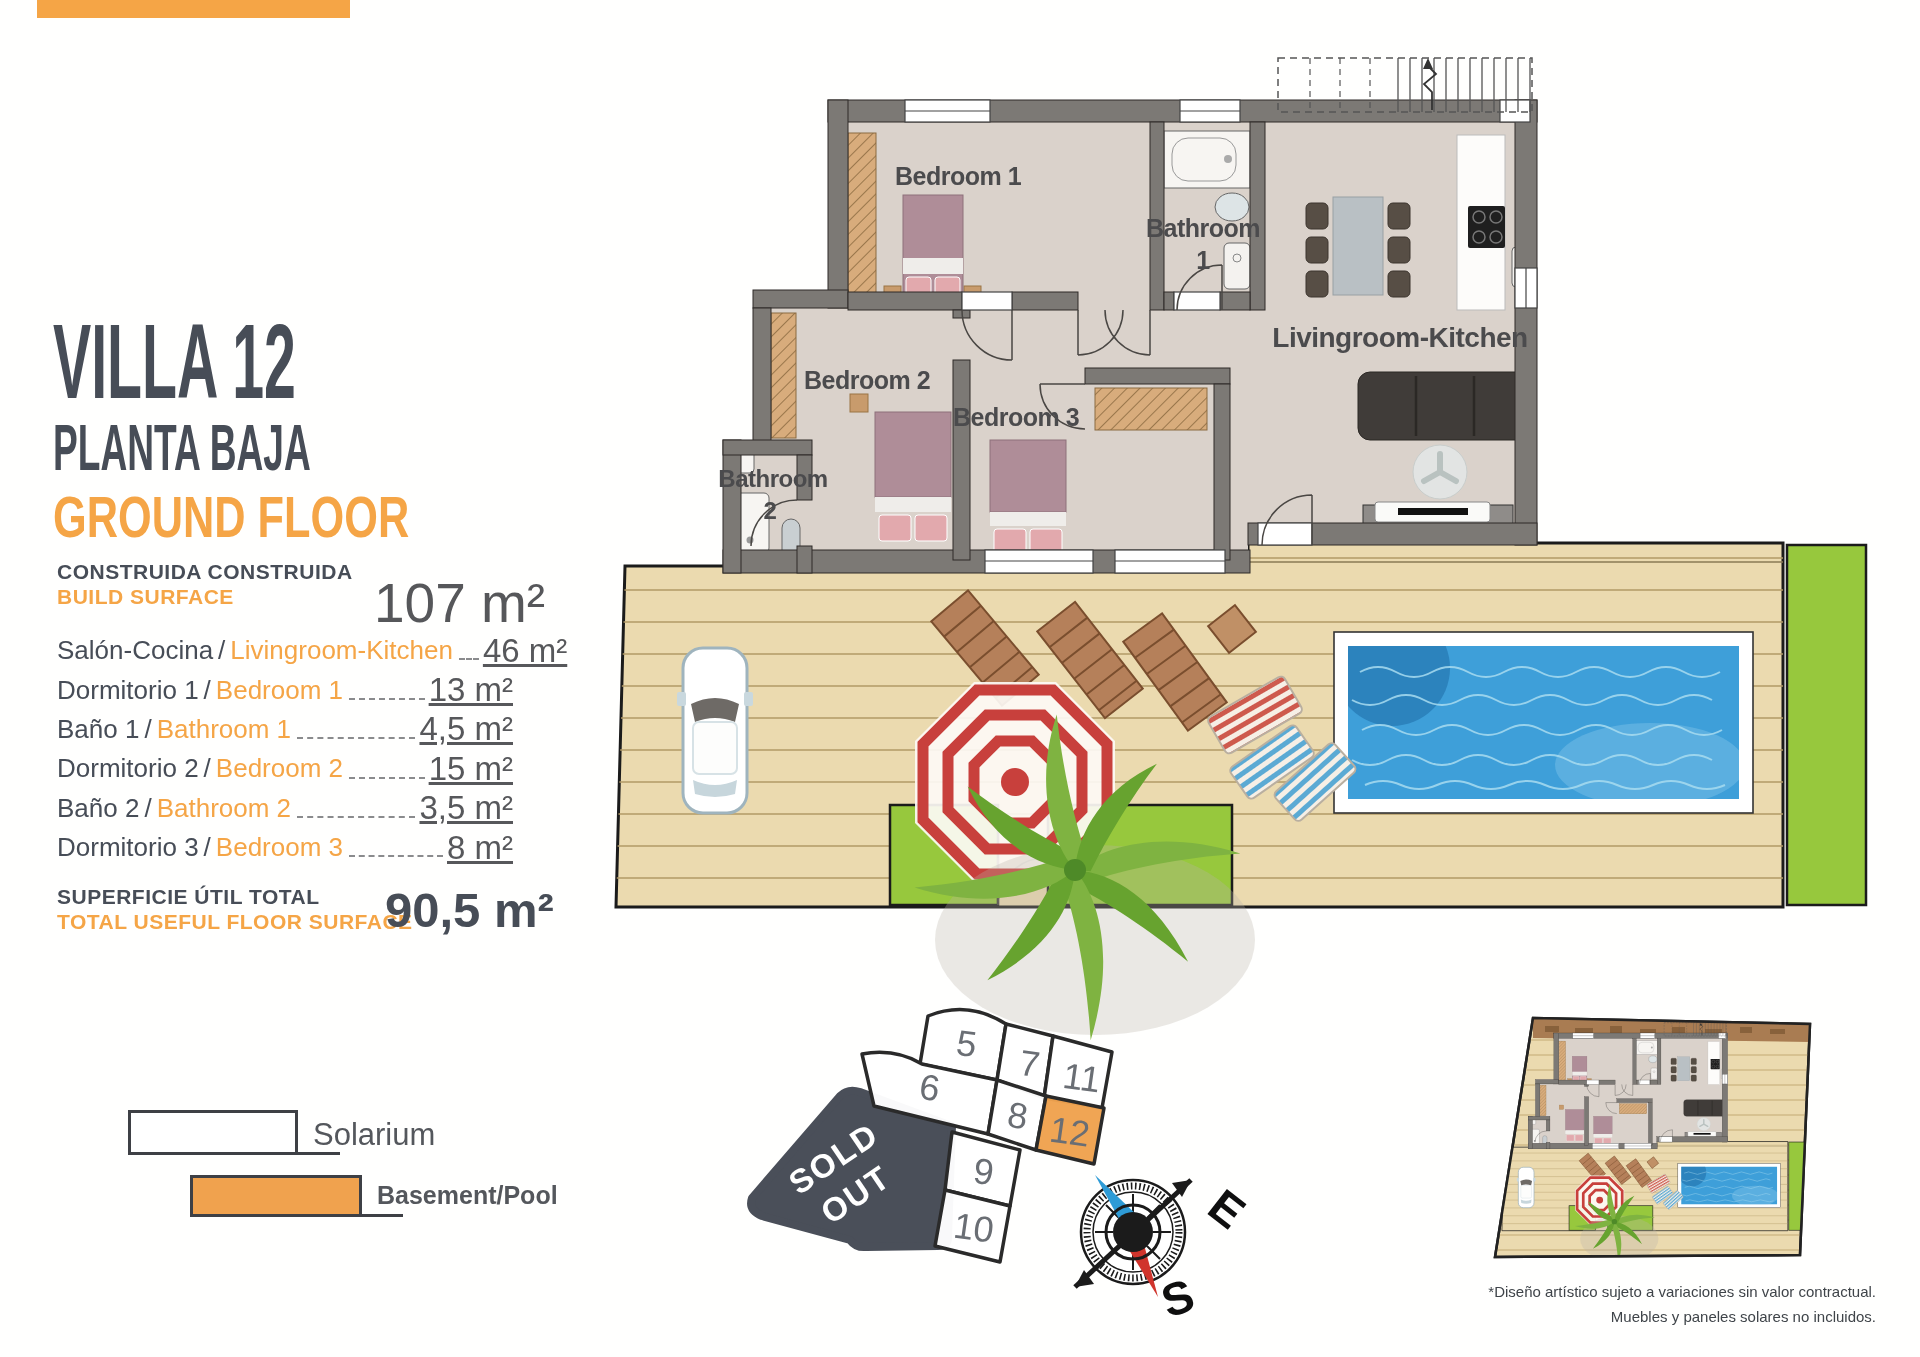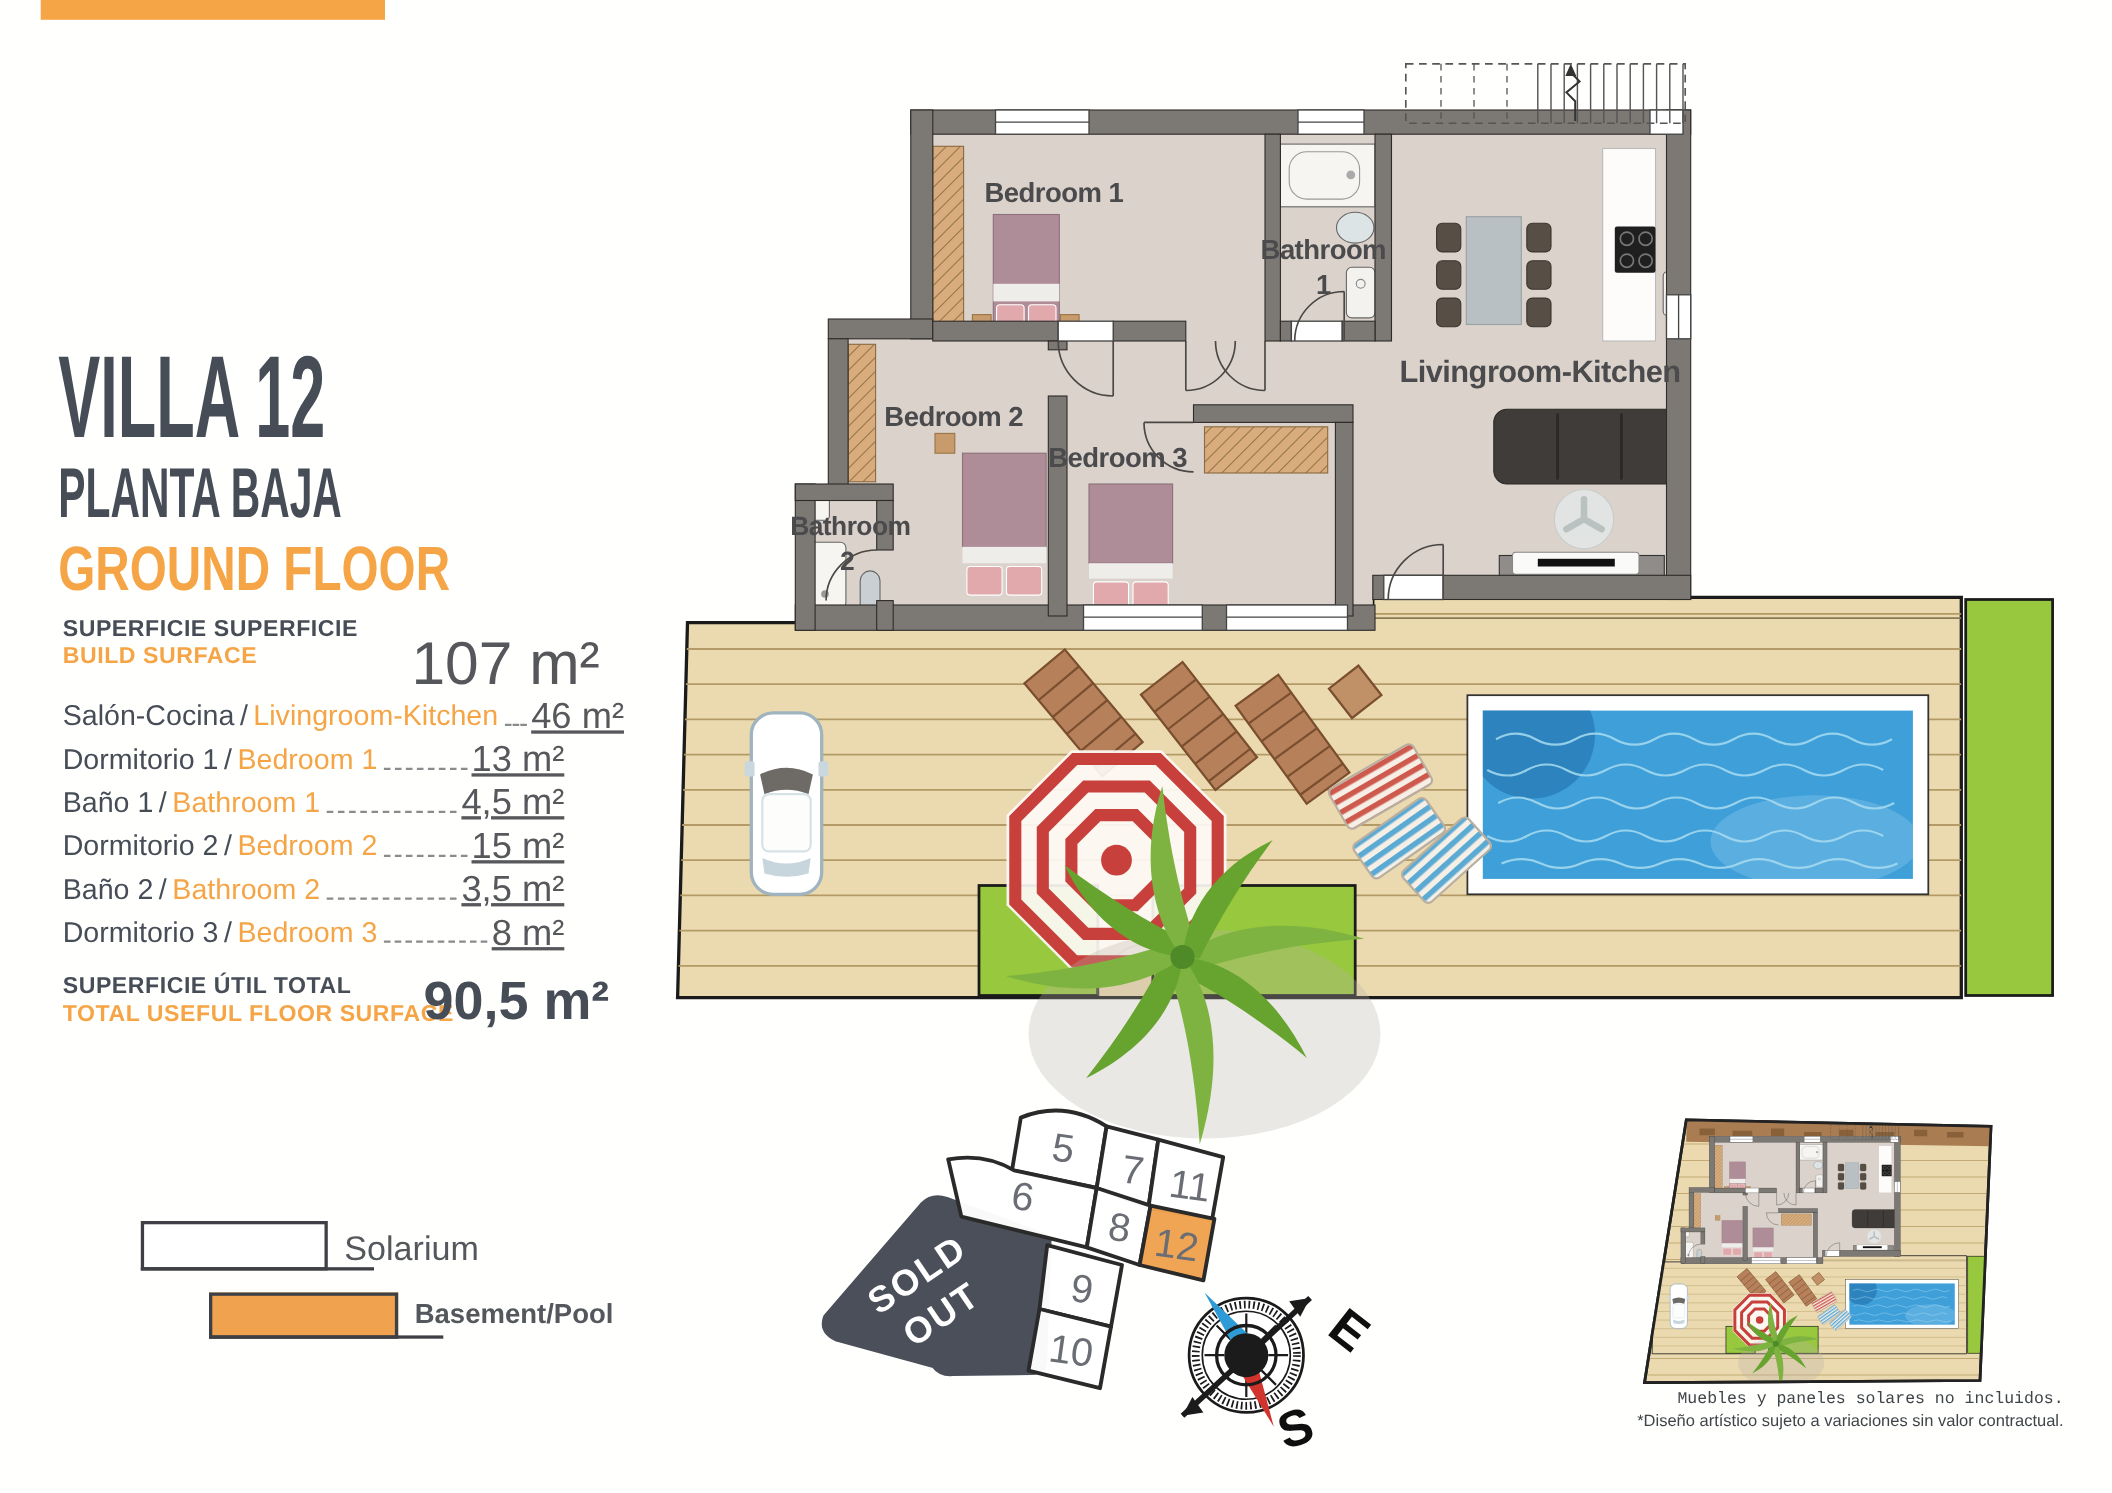--- a/index.html
+++ b/index.html
@@ -33,35 +33,35 @@
   #legend-line-solarium{left:128px;top:1152px;width:212px;height:3px;background:#3E4045;}
   #legend-label-solarium{left:313px;top:1117px;font-size:31px;color:#54575C;}
   #legend-swatch-basement{left:190px;top:1175px;width:172px;height:42px;background:#F0A24E;}
   #legend-line-basement{left:190px;top:1214px;width:213px;height:3px;background:#3E4045;}
   #legend-label-basement{left:377px;top:1181px;font-size:25px;color:#54575C;font-weight:bold;}
   
   .plan-label{font-weight:bold;color:#4B4B4D;transform:translate(-50%,-50%);white-space:nowrap;letter-spacing:-0.5px;}
   
   .disclaimer{right:44px;text-align:right;font-size:15px;color:#3F4449;white-space:nowrap;}
   #disclaimer-1{top:1283px;}
-  #disclaimer-2{top:1263px;font-family:Liberation Mono, monospace;}
+  #disclaimer-2{top:1308px;}
   svg text{font-family:"Liberation Sans",sans-serif;}
 </style>
 </head>
 <body>
 
 <div id="page">
 
   <div class="abs" id="accent-bar"></div>
 
   <div class="abs big-title" id="villa-title">VILLA 12</div>
   <div class="abs big-title" id="subtitle-es">PLANTA BAJA</div>
   <div class="abs big-title" id="subtitle-en">GROUND FLOOR</div>
 
-  <div class="abs small-bold" id="build-label-es">SUPERFICIE SUPERFICIE</div>
+  <div class="abs small-bold" id="build-label-es">CONSTRUIDA CONSTRUIDA</div>
   <div class="abs small-bold orange" id="build-label-en">BUILD SURFACE</div>
   <div class="abs" id="build-value">107 m²</div>
 
   <div class="abs" id="room-table">
     <div class="room-row">
       <span class="es">Salón-Cocina</span>
         <span class="slash">/</span>
         <span class="en">Livingroom-Kitchen</span>
       <span class="leader"></span>
       <span class="area">46 m²</span>

